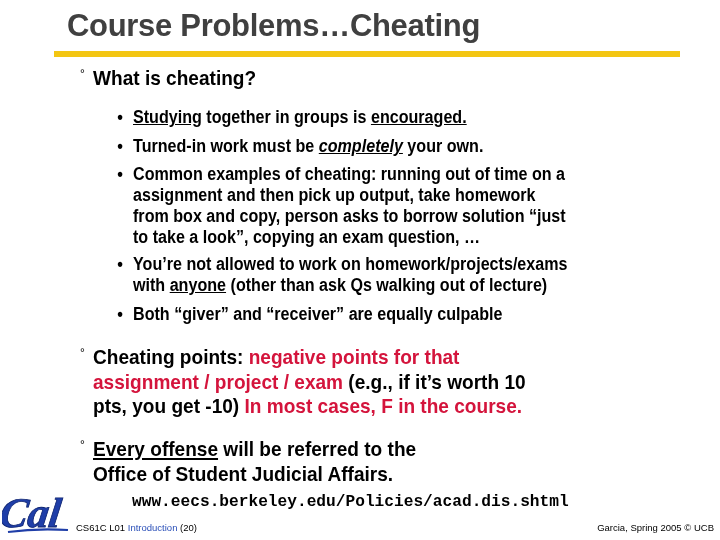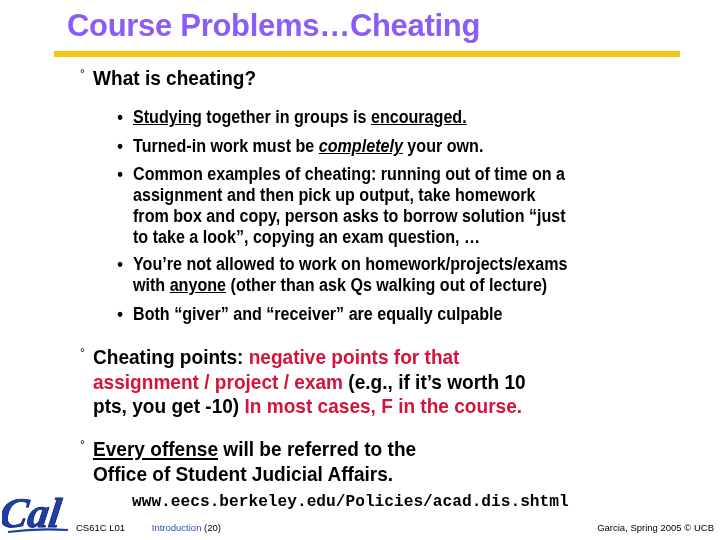--- a/index.html
+++ b/index.html
@@ -2,21 +2,21 @@
 <html><head>
   <meta charset="utf-8">
   <style>
     html, body { margin: 0; padding: 0; }
     body {
       width: 720px; height: 540px; background: #ffffff; position: relative; overflow: hidden;
       font-family: "Liberation Sans", sans-serif; color: #000;
     }
     .title {
       position: absolute; left: 67px; top: 8px;
-      font-size: 31px; font-weight: bold; color: #8b5cf6; letter-spacing: -0.3px;
+      font-size: 31px; font-weight: bold; color: #404040; letter-spacing: -0.3px;
       white-space: nowrap;
     }
     .rule {
       position: absolute; left: 54px; top: 51px; width: 626px; height: 6px; background: #f3c613;
     }
     .l1 {
       position: absolute; left: 93px; font-size: 20.5px; font-weight: bold; line-height: 24.5px;
       transform: scaleX(0.93); transform-origin: left top; white-space: nowrap;
     }
     .deg {
@@ -33,21 +33,21 @@
     .i { font-style: italic; }
     .red { color: #d4143c; }
     .url {
       position: absolute; left: 132px; top: 492px;
       font-family: "Liberation Mono", monospace; font-weight: bold; font-size: 16.5px; white-space: nowrap;
       transform: scaleX(0.98); transform-origin: left top;
     }
     .footer-left {
       position: absolute; left: 76px; top: 522px; font-size: 9.5px; color: #000; white-space: nowrap;
     }
-    .footer-left .blue { color: #2a4fb8; margin-left: 24px; }
+    .footer-left .blue { color: #2a4fb8; }
     .footer-right {
       position: absolute; right: 6px; top: 522px; font-size: 9.5px; white-space: nowrap;
     }
     .logo { position: absolute; left: 2px; top: 486px; width: 70px; height: 50px; }
   </style>
 </head>
 <body>
 
 <div class="title">Course Problems…Cheating</div>
 <div class="rule"></div>

